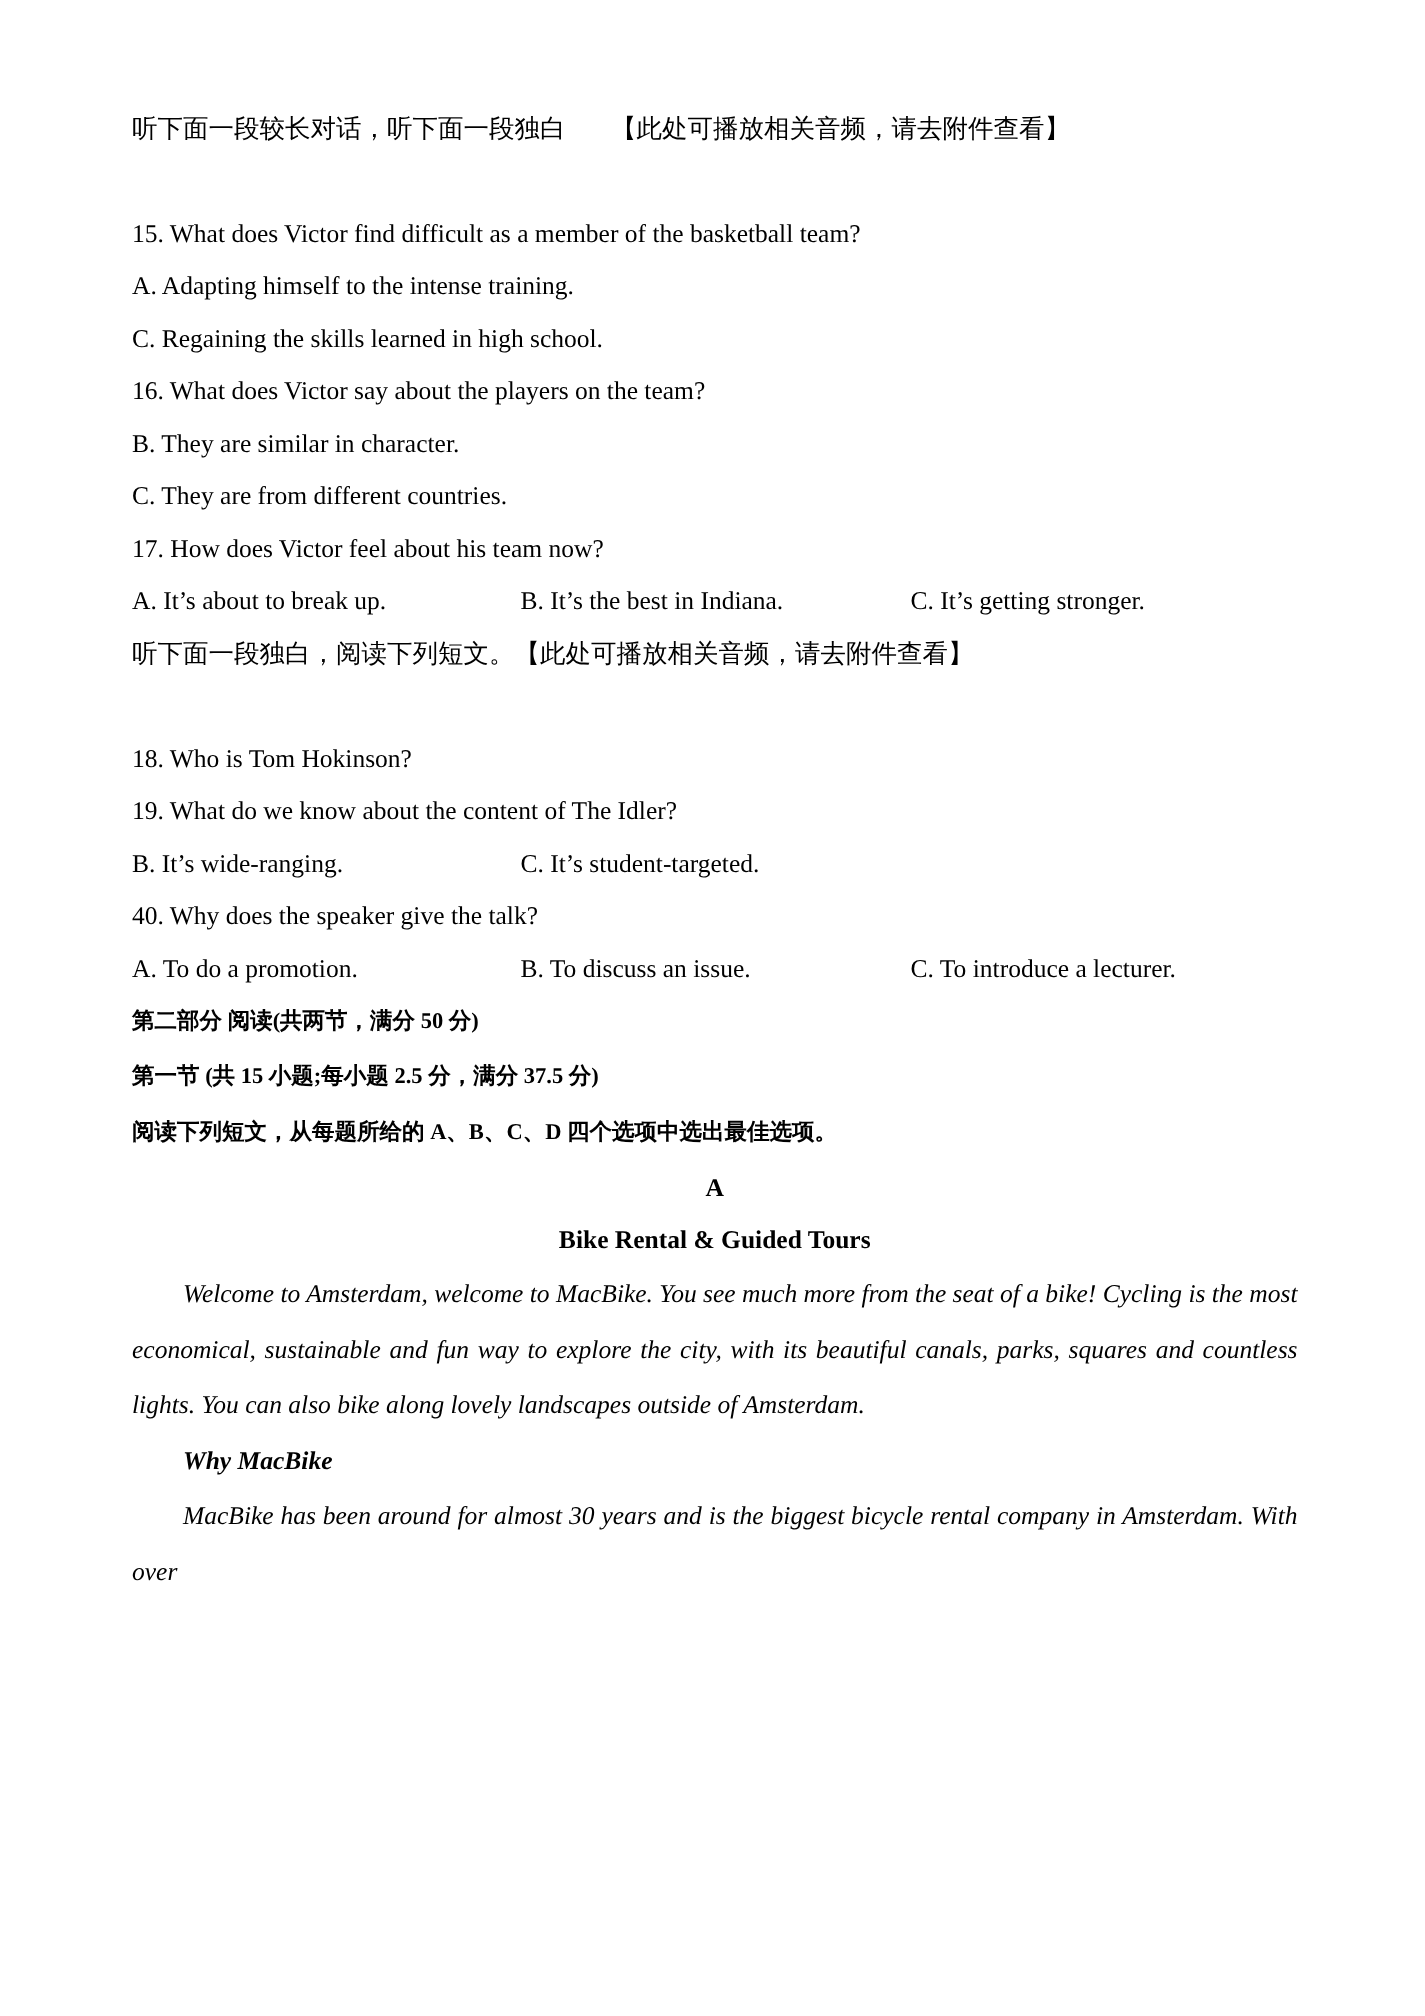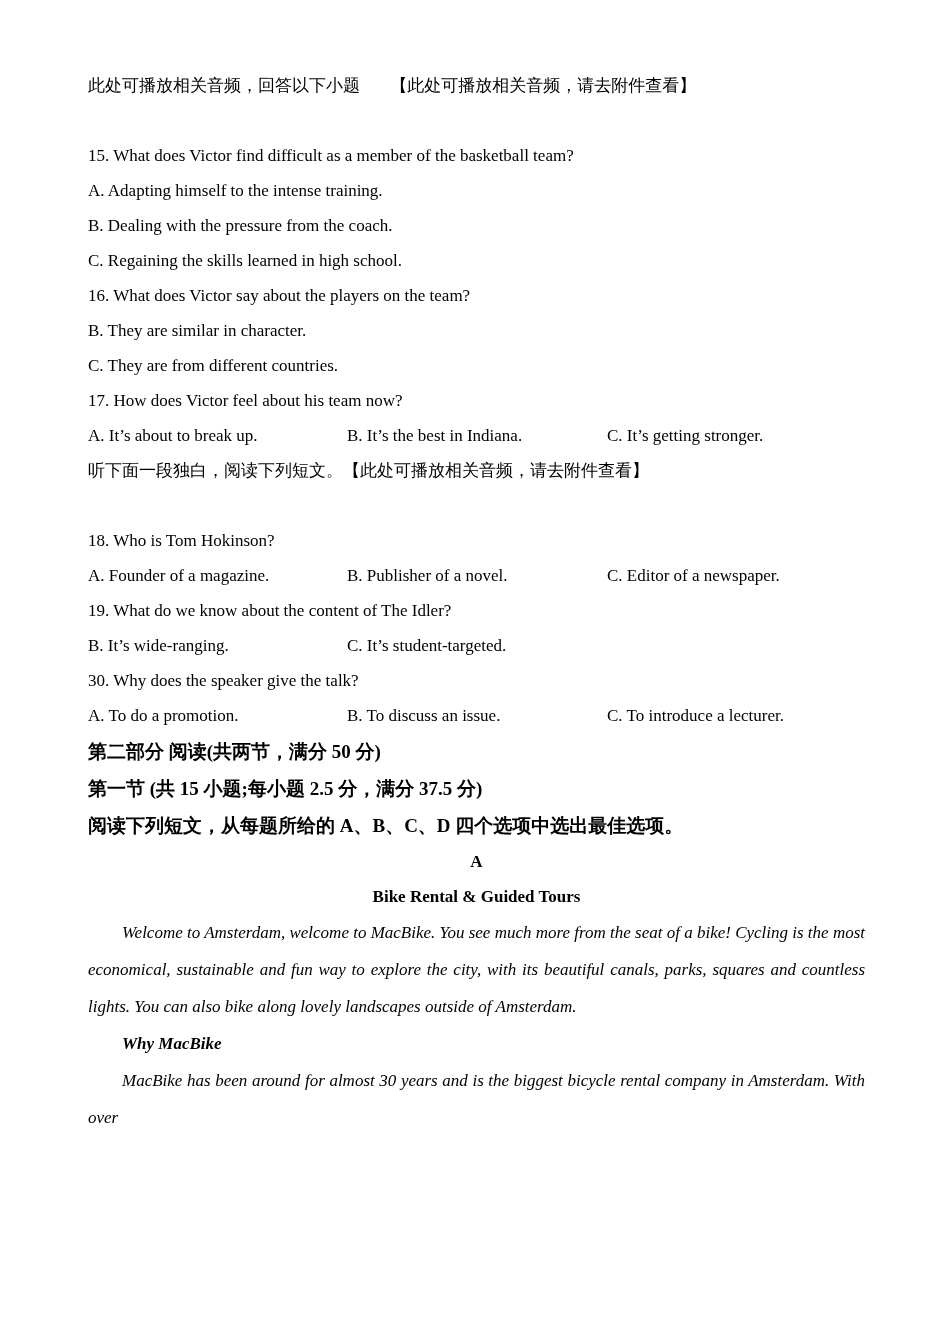--- a/index.html
+++ b/index.html
@@ -16,21 +16,21 @@
   .spacer { height: 35px; }
   .cn-note { line-height: 35px; margin: 0; }
   .audio-part { margin-left: 26px; text-align: center; }
   .opt-row {
     display: grid;
     grid-template-columns: 259px 260px 1fr;
     line-height: 35px;
   }
   .cn-bold {
     font-weight: bold;
-    font-size: 19px;
+    font-size: 15px;
     line-height: 37px;
     margin: 0;
   }
   .center { text-align: center; }
   .bold { font-weight: bold; }
   .para {
     line-height: 37px;
     text-align: justify;
     text-indent: 2em;
     margin: 0;
@@ -44,30 +44,29 @@
     margin: 0;
     font-style: italic;
   }
 </style>
 </head>
 <body>
 
 <div class="page">
 
   <p class="cn-note">
-    <span>此处可播放相关音频，回答以下小题</span>
+    <span>听下面一段较长对话，听下面一段独白</span>
     <span class="audio-part">【此处可播放相关音频，请去附件查看】</span>
   </p>
   <div class="spacer"></div>
 
 
   <div>
     <p class="ln">15. What does Victor find difficult as a member of the basketball team?</p>
     <p class="ln">A. Adapting himself to the intense training.</p>
-    <p class="ln">B. Dealing with the pressure from the coach.</p>
     <p class="ln">C. Regaining the skills learned in high school.</p>
   </div>
 
   <div>
     <p class="ln">16. What does Victor say about the players on the team?</p>
     <p class="ln">B. They are similar in character.</p>
     <p class="ln">C. They are from different countries.</p>
   </div>
 
   <div>
@@ -77,37 +76,32 @@
       <span>B. It’s the best in Indiana.</span>
       <span>C. It’s getting stronger.</span>
     </div>
   </div>
 
   <p class="cn-note">听下面一段独白，阅读下列短文。【此处可播放相关音频，请去附件查看】</p>
   <div class="spacer"></div>
 
   <div>
     <p class="ln">18. Who is Tom Hokinson?</p>
-    <div class="opt-row">
-      <span>A. Founder of a magazine.</span>
-      <span>B. Publisher of a novel.</span>
-      <span>C. Editor of a newspaper.</span>
-    </div>
   </div>
 
   <div>
     <p class="ln">19. What do we know about the content of The Idler?</p>
     <div class="opt-row">
       <span>B. It’s wide-ranging.</span>
       <span>C. It’s student-targeted.</span>
     </div>
   </div>
 
   <div>
-    <p class="ln">30. Why does the speaker give the talk?</p>
+    <p class="ln">40. Why does the speaker give the talk?</p>
     <div class="opt-row">
       <span>A. To do a promotion.</span>
       <span>B. To discuss an issue.</span>
       <span>C. To introduce a lecturer.</span>
     </div>
   </div>
 
   <p class="cn-bold">第二部分  阅读(共两节，满分 50 分)</p>
   <p class="cn-bold">第一节 (共 15 小题;每小题 2.5 分，满分 37.5 分)</p>
   <p class="cn-bold">阅读下列短文，从每题所给的 A、B、C、D 四个选项中选出最佳选项。</p>

